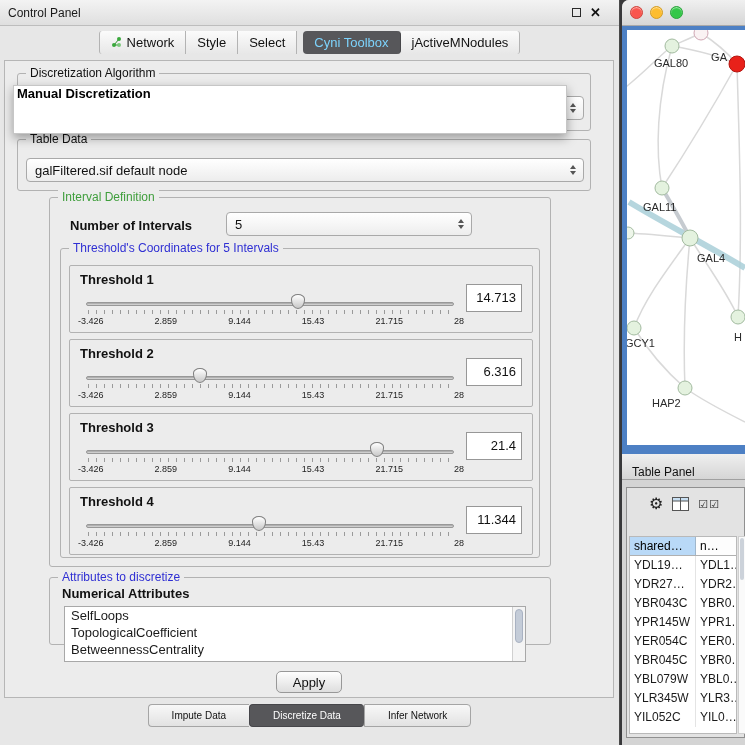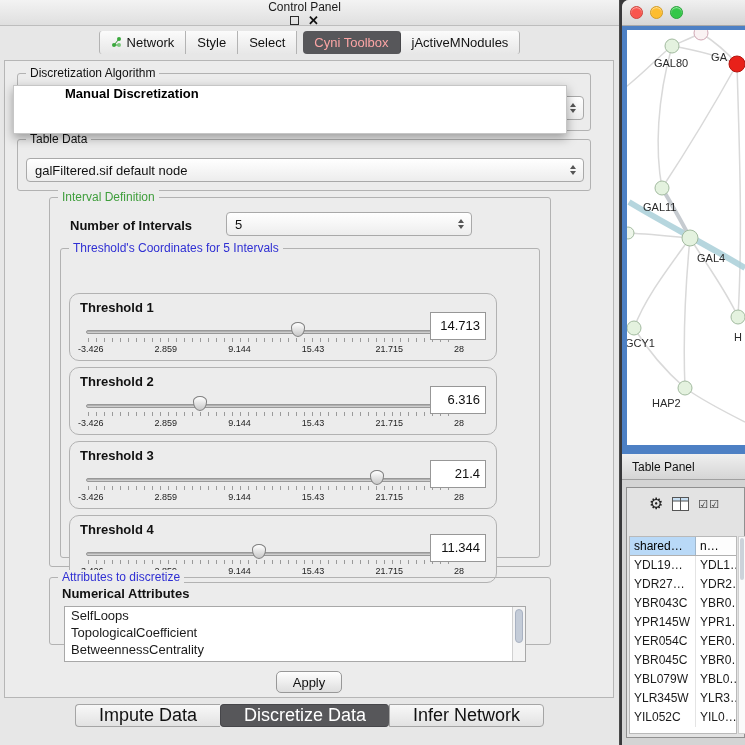--- a/index.html
+++ b/index.html
@@ -3,96 +3,96 @@
 <meta charset="utf-8">
 <style>
   * { box-sizing: border-box; margin: 0; padding: 0; }
   html,body { width:745px; height:745px; }
   body { font-family: "Liberation Sans", sans-serif; background:#38383a; }
   #root { position:relative; width:745px; height:745px; overflow:hidden; background:#38383a; }
   button { font-family:inherit; cursor:default;justify-content:flex-end; }
 
   
   .cp { position:absolute; left:0; top:0; width:620px; height:745px; background:#e7e7e7; border-right:1px solid #4a4a4a; }
-  .cp-titlebar { height:26px; background:linear-gradient(#f3f3f3,#dfdfdf); border-bottom:1px solid #bdbdbd; display:flex; align-items:center; justify-content:space-between; padding:0 18px 0 8px;flex-direction:column; }
+  .cp-titlebar { height:26px; background:linear-gradient(#f3f3f3,#dfdfdf); border-bottom:1px solid #bdbdbd; display:flex; align-items:center; justify-content:space-between; padding:0 18px 0 8px; }
   .cp-title { font-size:12px; color:#1a1a1a; }
   .winbtns { display:flex; align-items:center; gap:9px; }
   .float-btn { width:9px; height:9px; border:1.5px solid #2a2a2a; display:inline-block; }
   .close-btn { font-size:13px; font-weight:bold; color:#111; line-height:1; }
 
   .cp-tabbar { height:32px; display:flex; justify-content:center; align-items:center; }
   .seg { display:flex; align-items:stretch; height:23px; }
   .tab { display:flex; align-items:center; gap:5px; padding:0 11px; font-size:13px; color:#111; background:linear-gradient(#fbfbfb,#e7e7e7); border:none; border-right:1px solid #b3b3b3; }
   .tab:first-child { border-left:1px solid #b3b3b3; border-radius:3px 0 0 3px; }
   .tab:last-child { border-radius:0 3px 3px 0; }
-  .tab.active { background:#57575a; color:#fca5a5; border-radius:4px; border-right:1px solid #47474a;margin-left:6px; }
+  .tab.active { background:#57575a; color:#7dd3fc; border-radius:4px; border-right:1px solid #47474a;margin-left:6px; }
 
   .cp-content { position:absolute; left:4px; top:60px; width:610px; height:638px; background:#ececec; border:1px solid #b6b6b6; }
   .group { position:absolute; border:1px solid #b2b2b2; border-radius:3px; }
   .gtitle { position:absolute; top:-8px; left:8px; background:#ececec; padding:0 4px; font-size:12px; color:#111; white-space:nowrap; }
   .gtitle.green { color:#3f9e3c; }
   .gtitle.blue { color:#2f2fd3; }
 
   .algo-group { left:12px; top:12px; width:574px; height:58px; }
   .combo { position:absolute; background:linear-gradient(#ffffff,#ededed); border:1px solid #a9a9a9; border-radius:4px; display:flex; align-items:center; font-size:13px; color:#111; padding-left:8px; }
   .combo-arrows { position:absolute; right:3px; top:0; bottom:0; width:14px; display:flex; flex-direction:column; justify-content:center; align-items:center; gap:2px; }
   .arr-up { width:0; height:0; border-left:3.5px solid transparent; border-right:3.5px solid transparent; border-bottom:4px solid #555; }
   .arr-dn { width:0; height:0; border-left:3.5px solid transparent; border-right:3.5px solid transparent; border-top:4px solid #555; }
   .algo-combo { left:8px; top:22px; width:558px; height:24px; }
 
   .dropdown-overlay { position:absolute; left:8px; top:24px; width:554px; height:49px; background:#fff; border:1px solid #c6c6c6; box-shadow:0 4px 10px rgba(0,0,0,.35); z-index:10; }
   .dd-prompt { height:15px; text-align:center; color:#a9a9a9; font-size:12px; line-height:14px; }
-  .dd-item { font-size:13px; line-height:16px; padding-left:3px; color:#000;margin-left:48px; }
+  .dd-item { font-size:13px; line-height:16px; padding-left:3px; color:#000; }
   .dd-item.bold { font-weight:bold; }
 
   .table-data-group { left:12px; top:78px; width:574px; height:52px; }
   .td-combo { left:8px; top:18px; width:558px; height:24px; }
 
   .interval-group { left:44px; top:136px; width:502px; height:370px; }
   .noi-label { position:absolute; left:20px; top:20px; font-size:13px; font-weight:bold; color:#111; }
   .noi-combo { left:176px; top:14px; width:246px; height:24px; }
 
   .thresholds-group { left:10px; top:50px; width:480px; height:310px; }
-  .threshold-box { position:absolute; left:8px; width:428px; height:68px; border:1px solid #b2b2b2; border-radius:10px; background:#ececec;margin-top:28px; }
+  .threshold-box { position:absolute; left:8px; width:464px; height:68px; border:1px solid #b2b2b2; border-radius:2px; background:#ececec; }
   .th-label { position:absolute; left:10px; top:6px; font-size:13px; font-weight:bold; color:#111; }
   .slider { position:absolute; left:16px; top:26px; width:368px; height:38px; }
   .track { position:absolute; left:0; right:0; top:10px; height:4px; background:#d2d2d2; border:1px solid #989898; border-radius:2px; box-shadow:inset 0 1px 1px rgba(0,0,0,.18); }
   .ticks { position:absolute; left:2px; right:2px; top:18px; height:4px; background:repeating-linear-gradient(90deg,#9a9a9a 0 1px,transparent 1px 8px); }
   .thumb { position:absolute; top:2px; width:14px; height:15px; background:linear-gradient(#ffffff,#c8c8c8); border:1px solid #7f7f7f; border-radius:7px 7px 7px 7px / 5px 5px 9px 9px; transform:translateX(-50%); }
   .scale { position:absolute; left:-8px; right:-10px; top:24px; display:flex; justify-content:space-between; font-size:9px; color:#222; }
   .th-value { position:absolute; right:10px; top:18px; width:56px; height:28px; background:#fff; border:1px solid #979797; font-size:13px; color:#111; text-align:right; line-height:26px; padding-right:5px; }
 
   .attributes-group { left:44px; top:516px; width:502px; height:68px; }
   .attr-subtitle { position:absolute; left:12px; top:8px; font-size:13px; font-weight:bold; color:#111; }
   .attr-list { position:absolute; left:14px; top:28px; width:462px; height:56px; background:#fff; border:1px solid #a8a8a8; overflow:hidden; font-size:13px; }
   .attr-item { line-height:17px; padding-left:6px; color:#1a1a1a; }
   .attr-scrollbar { position:absolute; right:0; top:0; bottom:0; width:13px; background:#f4f4f4; border-left:1px solid #d0d0d0; }
   .attr-scroll-thumb { position:absolute; left:2px; right:2px; top:2px; height:34px; background:#c4ccd8; border:1px solid #a9b2c2; border-radius:5px; }
 
   .apply-btn { position:absolute; left:50%; transform:translateX(-50%); top:610px; width:66px; height:22px; border:1px solid #989898; border-radius:5px; background:linear-gradient(#fefefe,#dedede); font-size:13px; color:#111; }
 
   .cp-bottombar { position:absolute; left:0; right:0; top:702px; height:26px; display:flex; justify-content:center; align-items:center; }
-  .btab { height:23px; padding:0 23px; font-size:18px; color:#111; background:linear-gradient(#f8f8f8,#e2e2e2); border:1px solid #a5a5a5; border-right:none; }
+  .btab { height:23px; padding:0 23px; font-size:10px; color:#111; background:linear-gradient(#f8f8f8,#e2e2e2); border:1px solid #a5a5a5; border-right:none; }
   .btab:first-child { border-radius:4px 0 0 4px; }
   .btab:last-child { border-right:1px solid #a5a5a5; border-radius:0 4px 4px 0; }
   .btab.active { background:#57575a; color:#fff; border-color:#46464a; border-radius:4px; }
 
   
   .nw { position:absolute; left:622px; top:0; width:123px; height:745px; background:#d4d4d4; border-top-left-radius:7px; }
   .nw-titlebar { height:26px; background:linear-gradient(#f0f0f0,#d6d6d6); border-bottom:1px solid #a8a8a8; display:flex; align-items:center; padding-left:8px; gap:7px; border-top-left-radius:7px; }
   .tl { width:13px; height:13px; border-radius:50%; box-shadow:inset 0 1px 1px rgba(255,255,255,.55); }
   .tl.red { background:#f9564e; border:1px solid #d0453e; }
   .tl.yellow { background:#fdbd2e; border:1px solid #d49e24; }
   .tl.green { background:#33c748; border:1px solid #2aa53c; }
 
   .nw-frame { position:absolute; left:0; top:26px; width:123px; height:428px; background:#4d80c4; padding:4px 0 9px 5px; }
   .nw-canvas { width:118px; height:415px; background:#fff; position:relative; overflow:hidden; }
   .nw-canvas svg { display:block; }
 
-  .tp-header { position:absolute; left:0; top:454px; width:123px; height:26px; background:linear-gradient(#efefef,#d5d5d5); border-bottom:1px solid #a0a0a0; display:flex; align-items:center; padding-left:10px; font-size:12px; color:#111; }
+  .tp-header { position:absolute; left:0; top:454px; width:123px; height:26px; background:linear-gradient(#efefef,#d5d5d5); border-bottom:1px solid #a0a0a0; display:flex; align-items:flex-end; padding-left:10px; font-size:12px; color:#111; }
 
   .tp-window { position:absolute; left:4px; top:487px; width:119px; height:251px; background:#e3e3e3; border:1px solid #909090; }
   .tp-toolbar { height:32px; display:flex; align-items:center; gap:9px; padding-left:22px; }
   .gear { font-size:16px; color:#222; line-height:1; }
   .checks { font-size:11px; color:#222; letter-spacing:1px; }
   .tp-table { position:absolute; left:2px; top:48px; width:108px; height:198px; background:#fff; border:1px solid #b9b9b9; font-size:12px; overflow:hidden; }
   .tp-hrow { display:flex; height:19px; border-bottom:1px solid #b0b0b0; }
   .tp-hcell1 { width:66px; background:#b9d9f7; border-right:1px solid #9fb6cb; padding-left:4px; line-height:18px; white-space:nowrap; overflow:hidden; }
   .tp-hcell2 { flex:1; background:#fdfdfd; padding-left:4px; line-height:18px; white-space:nowrap; overflow:hidden; }
   .tp-row { display:flex; height:19px; }

